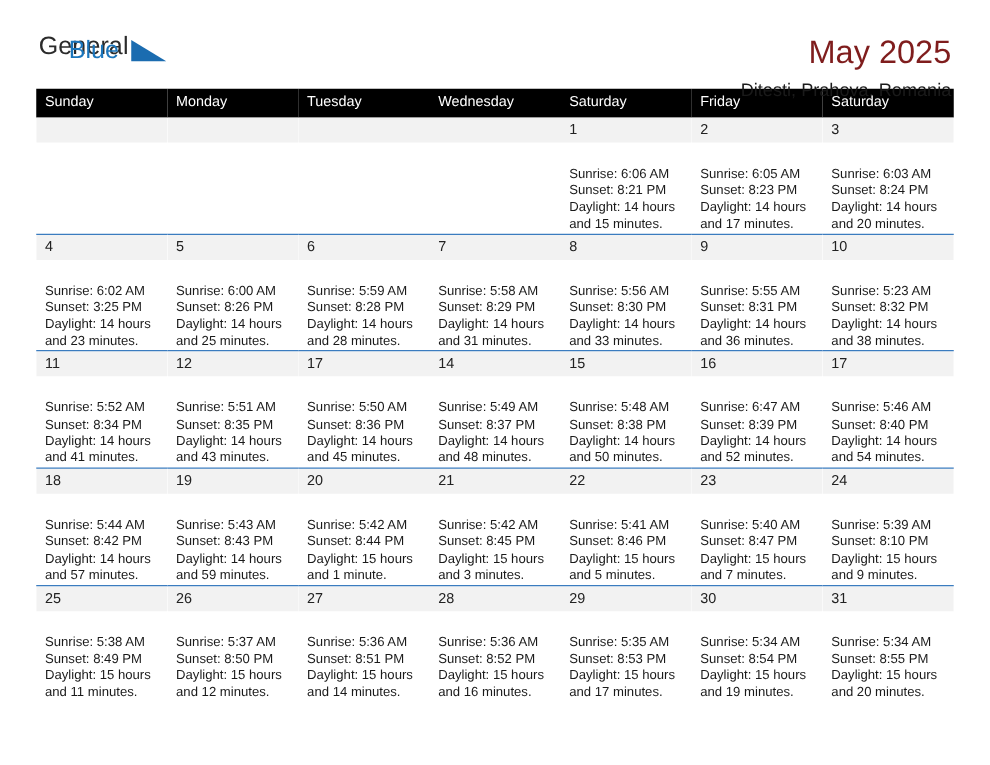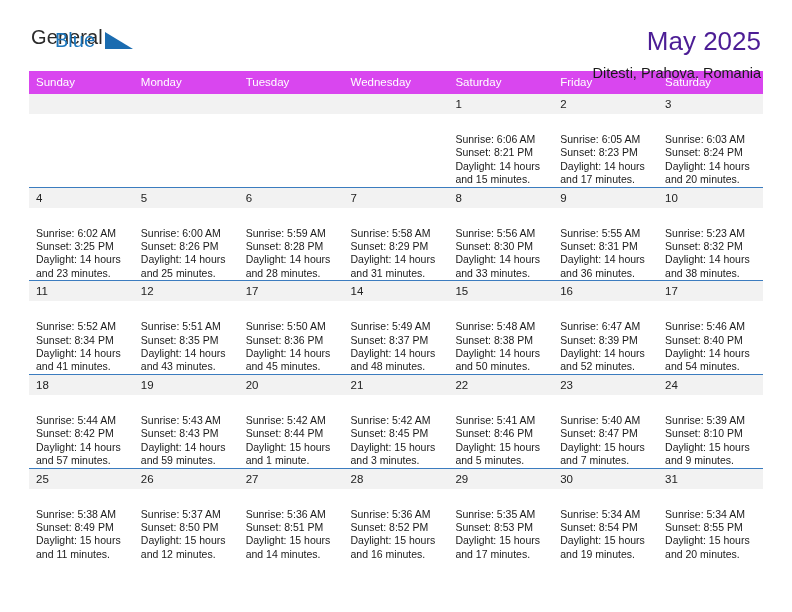--- a/index.html
+++ b/index.html
@@ -62,39 +62,39 @@
     height: 0;
     border-left: 28px solid #1b6cb0;
     border-top: 17px solid transparent;
   }
   .title-block {
     text-align: right;
     padding-right: 2px;
   }
   .title {
     font-size: 26px;
-    color: #4c1d95;
+    color: #7f1d1d;
     line-height: 30px;
     font-weight: normal;
   }
   .subtitle {
     font-size: 14.5px;
     color: #1a1a1a;
     line-height: 20px;
     margin-top: 7px;
   }
 
   
   .cal {
     width: 734px;
     border-collapse: collapse;
     table-layout: fixed;
   }
   .cal th {
-    background: #d946ef;
+    background: #000000;
     color: #ffffff;
     font-size: 11.5px;
     font-weight: normal;
     text-align: left;
     padding: 5px 0 6px 7px;
     height: 11px;
     border: none;
   }
   .cal td {
     vertical-align: top;

